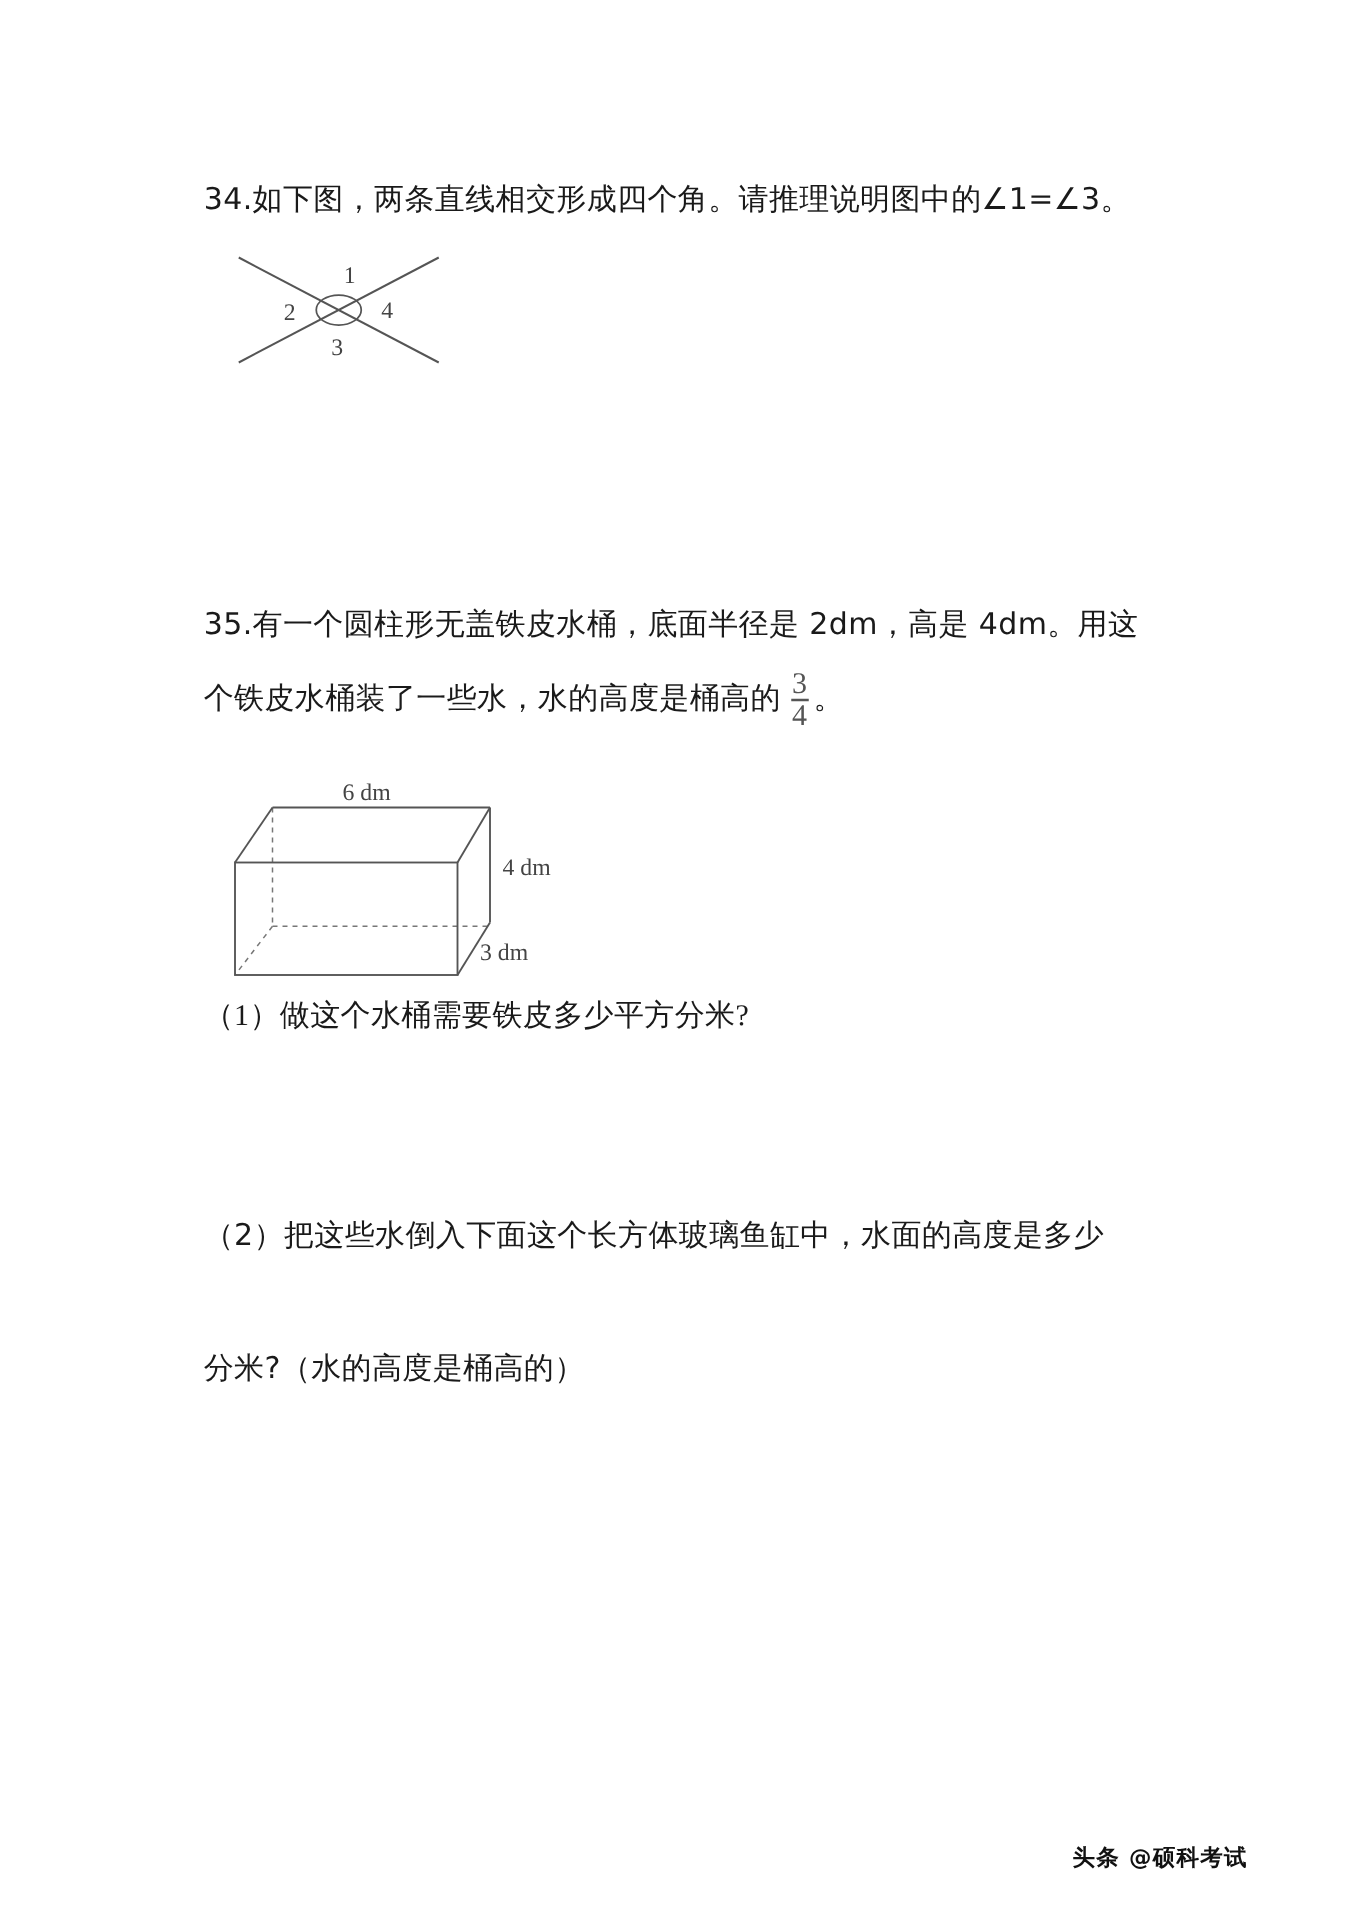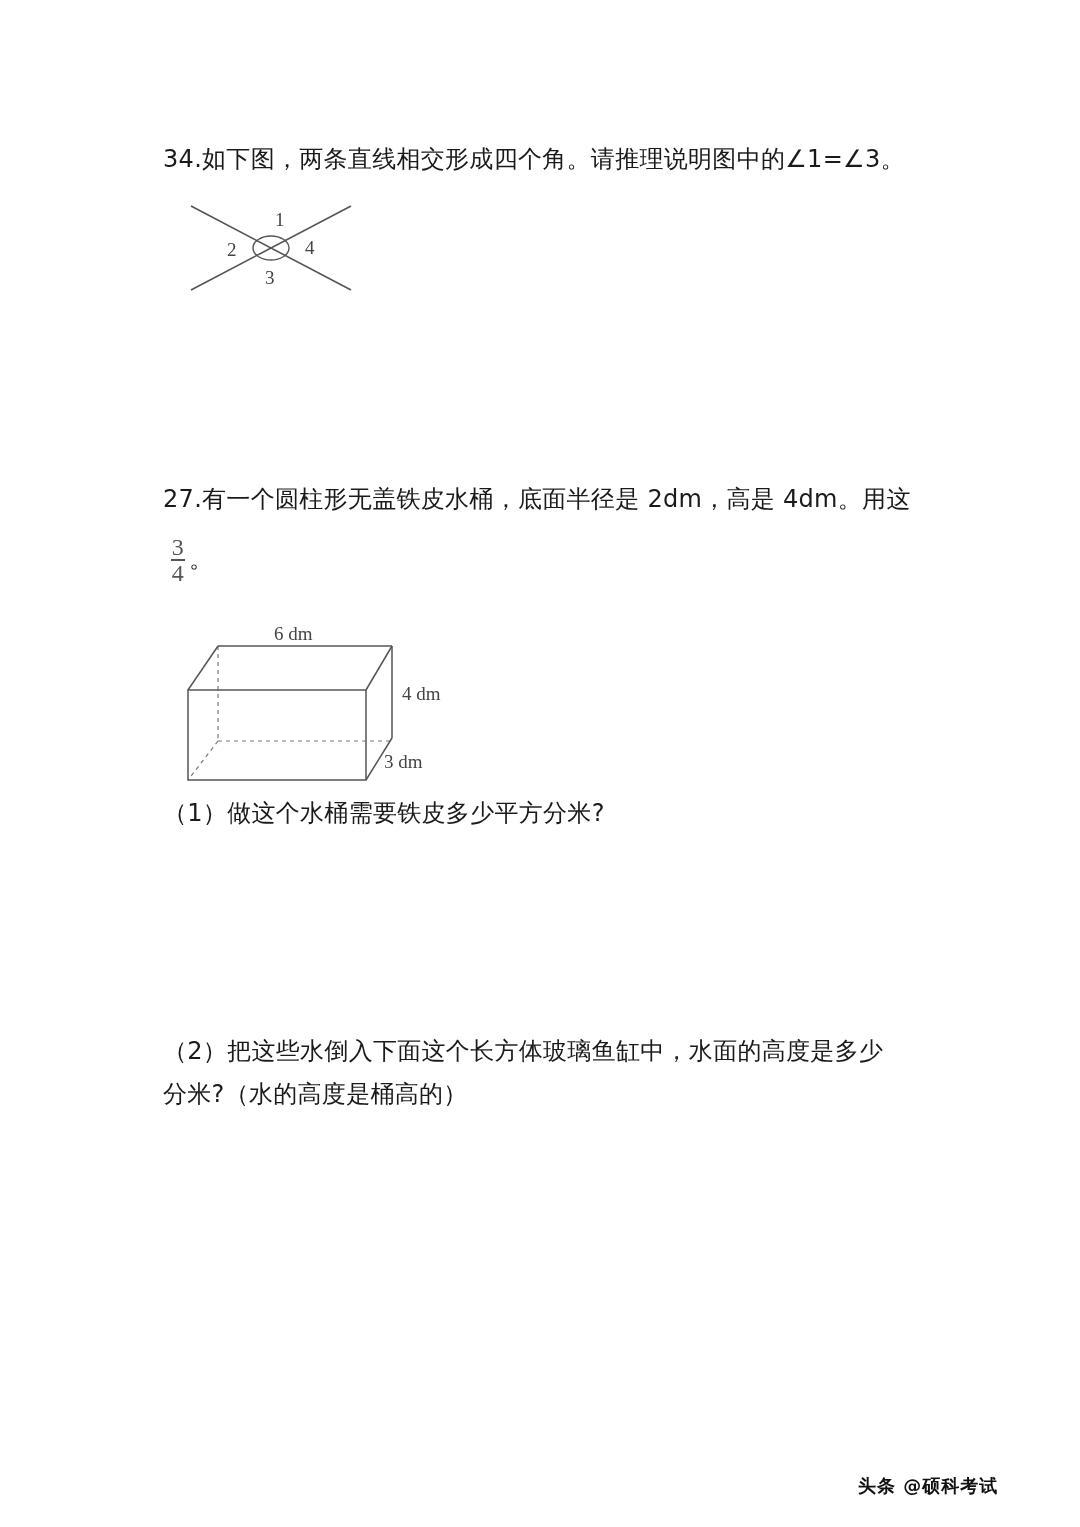--- a/index.html
+++ b/index.html
@@ -36,23 +36,23 @@
     <line x1="6" y1="8" x2="166" y2="92" stroke="#555" stroke-width="1.6"></line>
     <line x1="6" y1="92" x2="166" y2="8" stroke="#555" stroke-width="1.6"></line>
     <ellipse cx="86" cy="50" rx="18" ry="12" fill="none" stroke="#555" stroke-width="1.4"></ellipse>
     <text x="90" y="28" font-size="19">1</text>
     <text x="42" y="58" font-size="19">2</text>
     <text x="80" y="86" font-size="19">3</text>
     <text x="120" y="56" font-size="19">4</text>
   </svg>
 </div>
 
-<div class="line" style="top:482px;">27.有一个圆柱形无盖铁皮水桶，底面半径是 2dm，高是 4dm。用这</div>
+<div class="line" style="top:482px;">35.有一个圆柱形无盖铁皮水桶，底面半径是 2dm，高是 4dm。用这</div>
 <div class="line" style="top:536px; line-height:40px;">
-  <span class="frac">
+  <span>个铁皮水桶装了一些水，水的高度是桶高的</span><span class="frac">
       <span>3</span>
       <span class="bar"></span>
       <span>4</span>
     </span><span>。</span>
 </div>
 
 <div class="fig" style="left:180px; top:592px;margin-top:24px;">
   <svg width="290" height="175" viewBox="0 0 290 175">
 
     <line x1="38" y1="30" x2="38" y2="125" stroke="#777" stroke-width="1.2" stroke-dasharray="4,4"></line>
@@ -66,17 +66,17 @@
     <line x1="212" y1="30" x2="186" y2="74" stroke="#555" stroke-width="1.5"></line>
 
     <line x1="212" y1="30" x2="212" y2="122" stroke="#555" stroke-width="1.5"></line>
     <line x1="212" y1="122" x2="186" y2="164" stroke="#555" stroke-width="1.5"></line>
     <text x="94" y="24" font-size="19">6 dm</text>
     <text x="222" y="84" font-size="19">4 dm</text>
     <text x="204" y="152" font-size="19">3 dm</text>
   </svg>
 </div>
 
-<div class="line" style="top:796px;">（1）做这个水桶需要铁皮多少平方分米?</div>
-<div class="line" style="top:1034px;">（2）把这些水倒入下面这个长方体玻璃鱼缸中，水面的高度是多少</div>
+<div class="line" style="top:796px;font-family:Liberation Serif, serif;">（1）做这个水桶需要铁皮多少平方分米?</div>
+<div class="line" style="top:971px;">（2）把这些水倒入下面这个长方体玻璃鱼缸中，水面的高度是多少</div>
 <div class="line" style="top:1077px;">分米?（水的高度是桶高的）</div>
 
 <div class="watermark">头条 @硕科考试</div>
 
 </body></html>

